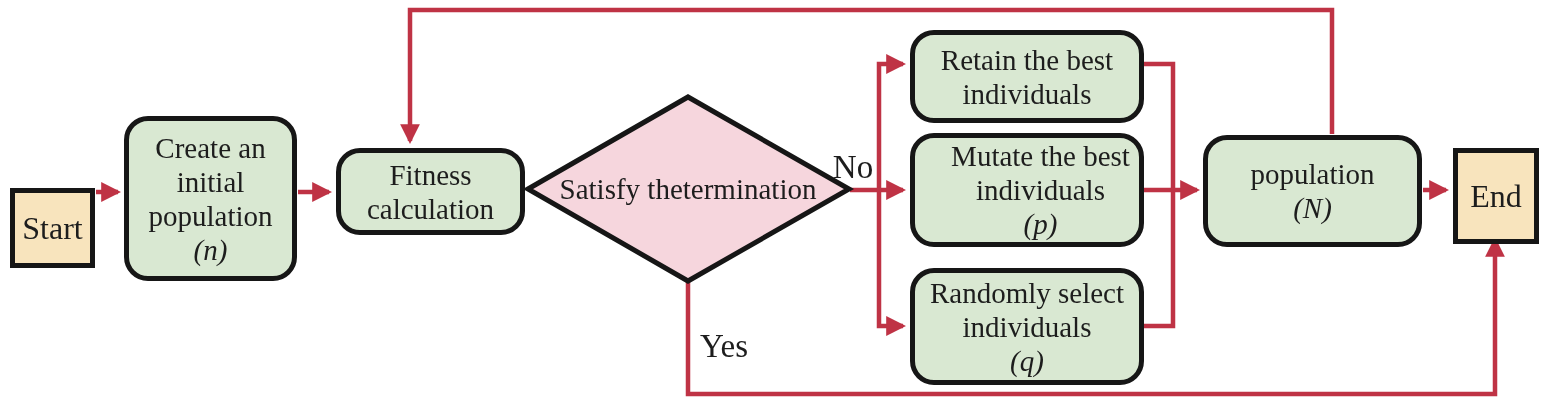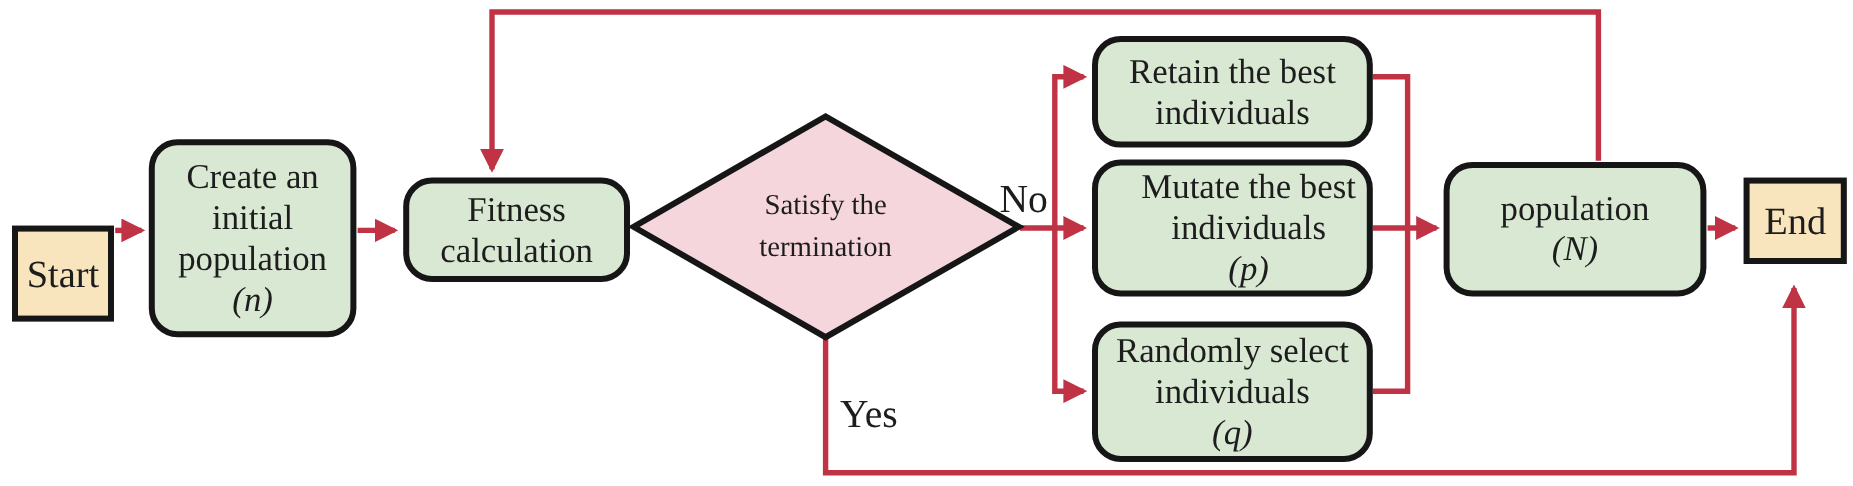--- a/index.html
+++ b/index.html
@@ -11,22 +11,22 @@
   .node{
     position:absolute;box-sizing:border-box;
     display:flex;flex-direction:column;align-items:center;justify-content:center;
     text-align:center;border:5px solid #161616;
     font-size:29px;line-height:34px;white-space:nowrap;
   }
   .process{background:#d9e8d2;border-radius:24px;}
   .terminal{background:#f8e4bd;border-radius:0;font-size:32px;}
   .decision-text{
     position:absolute;box-sizing:border-box;
-    display:flex;flex-direction:column;align-items:center;justify-content:center;
-    text-align:left;font-size:24px;line-height:35px;white-space:nowrap;
+    display:flex;flex-direction:row;align-items:center;justify-content:center;
+    text-align:left;font-size:29px;line-height:35px;white-space:nowrap;
   }
   .math{font-style:italic;}
   .edge-label{
     position:absolute;font-size:33px;line-height:34px;white-space:nowrap;
   }
 </style>
 </head>
 <body>
 
 <div class="stage">
@@ -103,20 +103,20 @@
     <div>Randomly select</div>
     <div>individuals</div>
     <div class="math">(q)</div>
   </div>
 
   <div class="node process" style="left:1203px;top:135px;width:219px;height:112px;">
     <div>population</div>
     <div class="math">(N)</div>
   </div>
 
-  <div class="node terminal" style="left:1453px;top:148px;width:86px;height:72px;">
+  <div class="node terminal" style="left:1453px;top:148px;width:86px;height:96px;">
     <div>End</div>
   </div>
 
   <div class="edge-label" style="left:828px;top:150px;width:50px;text-align:center;">No</div>
   <div class="edge-label" style="left:700px;top:329px;width:62px;text-align:left;">Yes</div>
 
 </div>
 
 </body></html>

